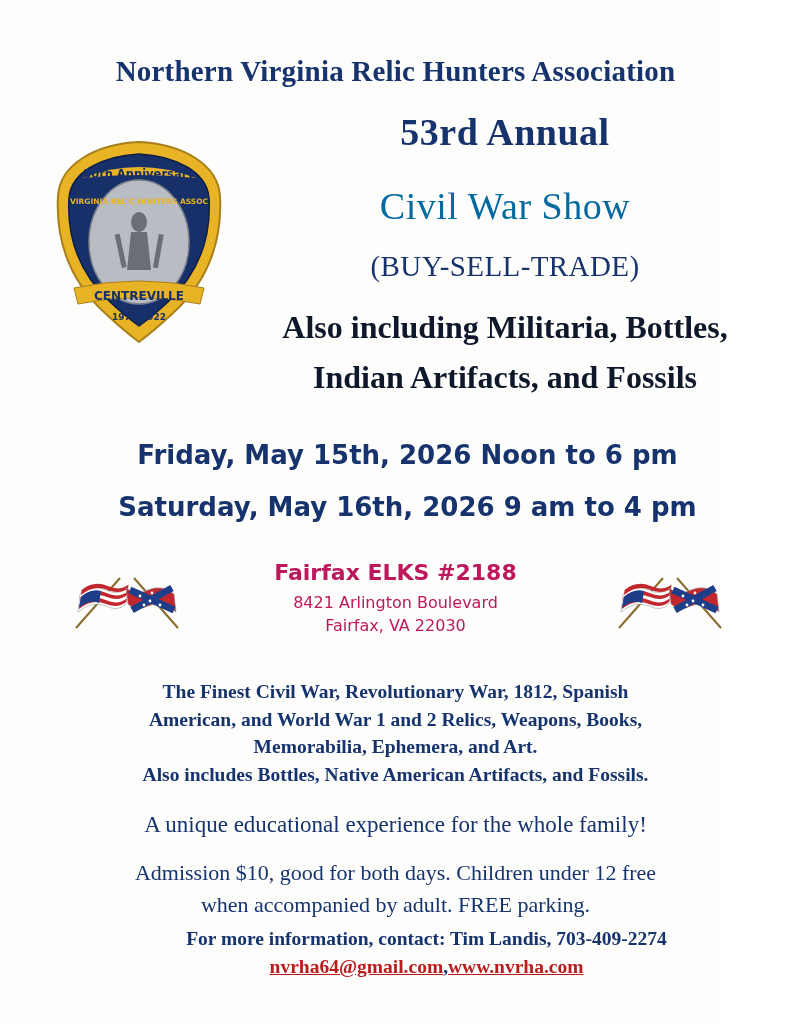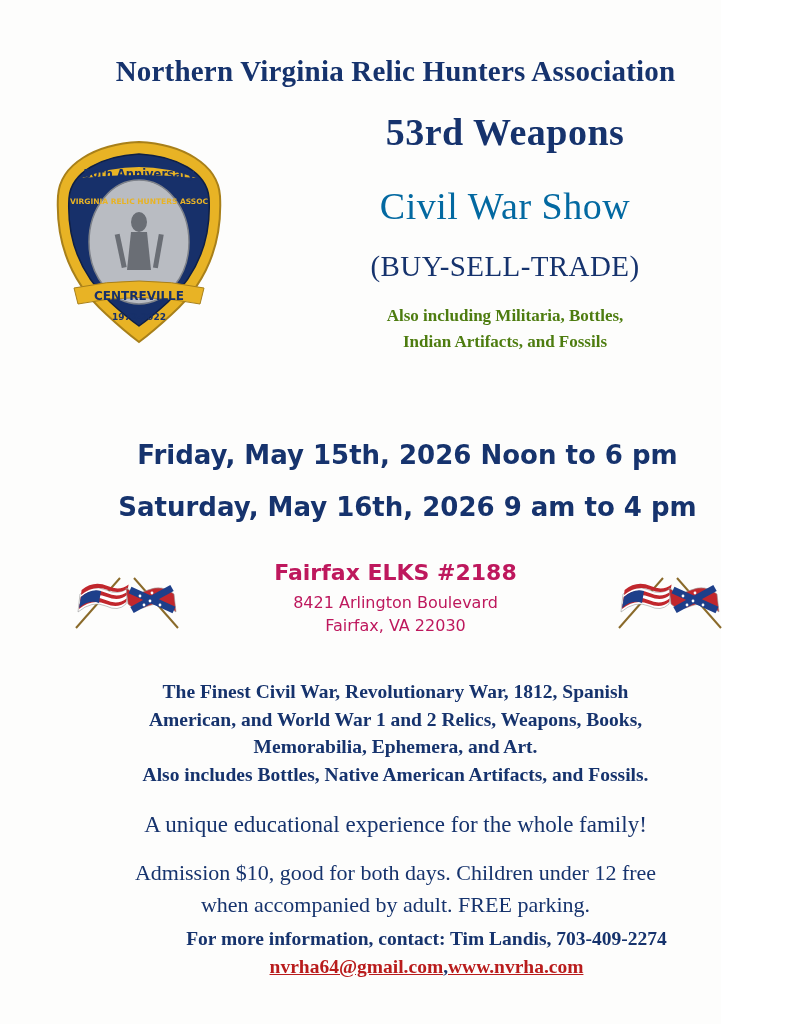--- a/index.html
+++ b/index.html
@@ -68,24 +68,24 @@
     color: #0369a1;
   }
   .h-bst {
     font-size: 29px;
     font-weight: normal;
     letter-spacing: 0.4px;
     margin-bottom: 20px;
     color: #16336d;
   }
   .h-also {
-    font-size: 17px;
+    font-size: 32px;
     font-weight: bold;
     line-height: 1.55;
-    color: #4d7c0f;
+    color: #0f172a;
   }
 
   
   .dates {
     position: absolute;
     top: 440px;
     left: 0;
     width: 791px;
     text-align: center;
     font-family: "DejaVu Sans", sans-serif;
@@ -222,21 +222,21 @@
 
       <text x="87" y="66" text-anchor="middle" font-family="DejaVu Sans, sans-serif" font-size="7.5" font-weight="bold" fill="#e8b325">VIRGINIA RELIC HUNTERS ASSOC</text>
 
       <path d="M22 150 Q87 136 152 150 L148 166 Q87 153 26 166 Z" fill="#e8b325" stroke="#a8801a"></path>
       <text x="87" y="162" text-anchor="middle" font-family="DejaVu Sans, sans-serif" font-size="12" font-weight="bold" fill="#17306a">CENTREVILLE</text>
       <text x="87" y="182" text-anchor="middle" font-family="DejaVu Sans, sans-serif" font-size="9" font-weight="bold" fill="#17306a">1972-2022</text>
     </svg>
   </div>
 
   <div class="headline-block">
-    <div class="h-annual">53rd Weapons</div>
+    <div class="h-annual">53rd Annual</div>
     <div class="h-show">Civil War Show</div>
     <div class="h-bst">(BUY-SELL-TRADE)</div>
     <div class="h-also">Also including Militaria, Bottles,</div>
     <div class="h-also">Indian Artifacts, and Fossils</div>
   </div>
 
   <div class="dates">
     <div class="date-line">Friday, May 15th, 2026  Noon to 6 pm</div>
     <div class="date-line">Saturday, May 16th, 2026  9 am to 4 pm</div>
   </div>

